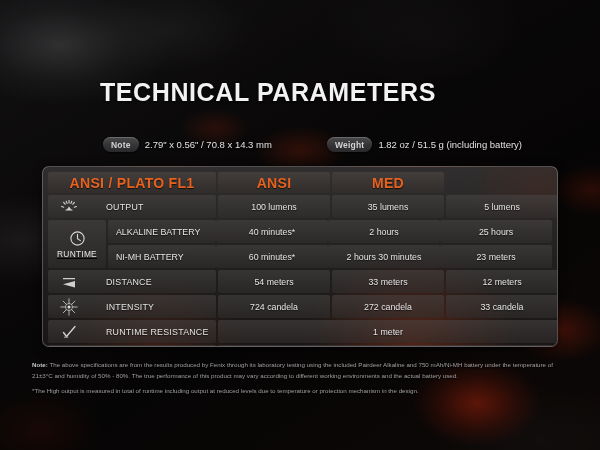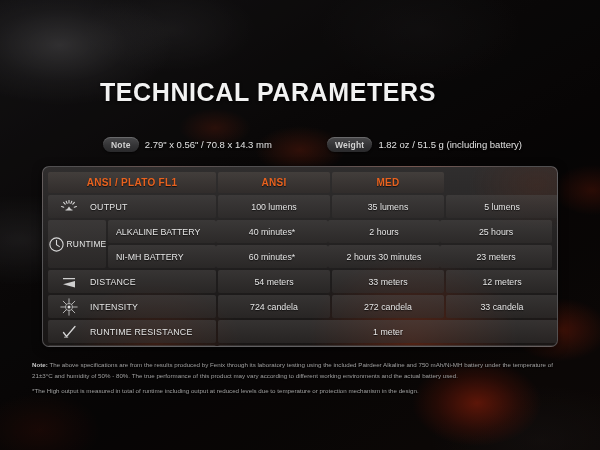--- a/index.html
+++ b/index.html
@@ -129,21 +129,21 @@
 
   
   .c-label { width: 168px; flex: none; justify-content: flex-start; padding-left: 0; }
   .c-val   { width: 112px; flex: none; }
   .c-wide  { width: 340px; flex: none; }
 
   
   .hdr .cell {
     color: #e8621f;
     font-weight: bold;
-    font-size: 10px;
+    font-size: 14px;
     letter-spacing: 0.3px;
     background: linear-gradient(180deg, rgba(78,72,68,0.62) 0%, rgba(52,46,44,0.62) 100%);
   }
   .hdr .c-label { justify-content: center; }
 
   
   .lbl-inner {
     display: flex;
     align-items: center;
     width: 100%;
@@ -155,38 +155,41 @@
     flex: none;
     display: flex;
     align-items: center;
     justify-content: center;
   }
   .lbl-text {
     font-size: 8.8px;
     color: #e6e6e6;
     letter-spacing: 0.25px;
     white-space: nowrap;
+    margin-left: 16px;
   }
 
   
   .runtime-row {
     display: flex;
     gap: 2px;
     height: 48px;
     flex: none;
   }
   .rt-icon {
     width: 58px;
     flex: none;
     display: flex;
+    flex-direction: column;
     align-items: center;
     justify-content: center;
     gap: 2px;
     background: linear-gradient(180deg, rgba(74,71,70,0.55) 0%, rgba(50,47,46,0.55) 100%);
     border-radius: 2px;
+    text-decoration: underline;
   }
   .rt-icon .rt-label {
     font-size: 8.4px;
     color: #e6e6e6;
     letter-spacing: 0.25px;
   }
   .rt-right { flex: 1; display: flex; flex-direction: column; gap: 2px; }
   .rt-line  { display: flex; gap: 0; height: 23px; }
   .c-sublabel {
     width: 108px;

